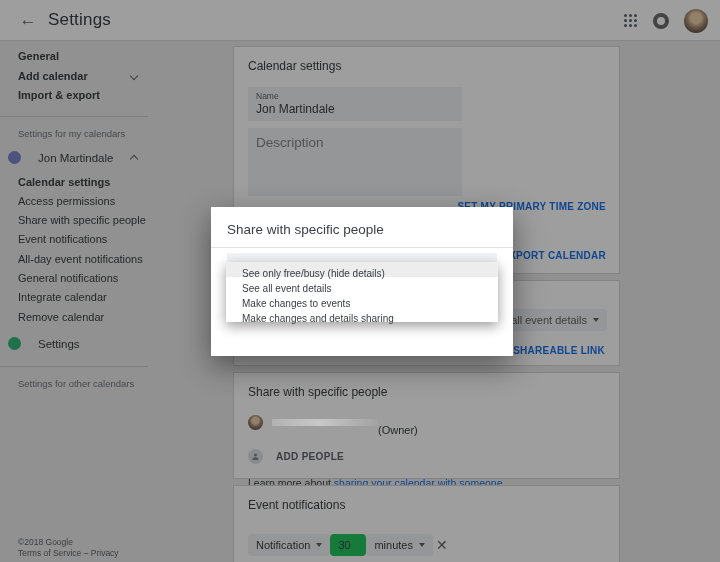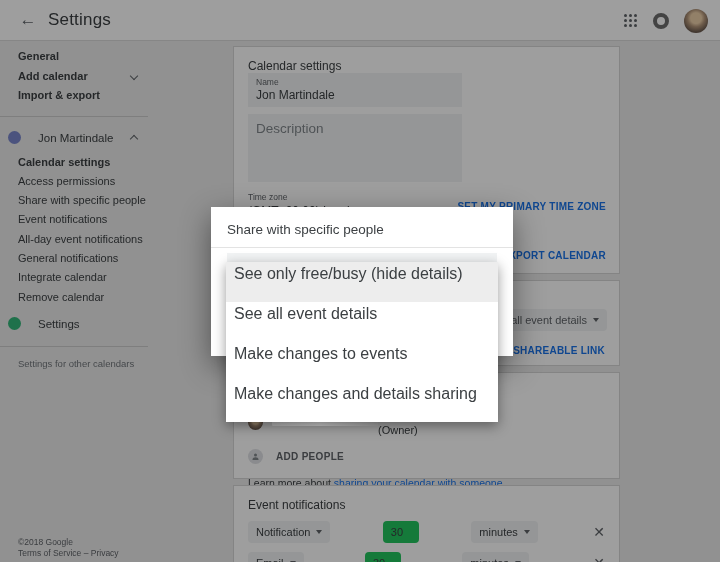--- a/index.html
+++ b/index.html
@@ -40,21 +40,21 @@
 
   .footer { position:absolute; left:18px; bottom:3px; font-size:8.5px; color:#5f6368; line-height:11px; }
   .footer .f-link { cursor:pointer; }
 
   
   .main { position:absolute; left:233px; top:46px; width:387px; }
   .card { position:relative; background:#fff; border:1px solid #d6d6d6; margin-bottom:6px; padding:12px 14px; }
   .card-h { font-size:12px; font-weight:500; color:#3c4043; }
 
   .card-calset { height:228px; }
-  .field { width:214px; background:#f1f3f4; }
+  .field { width:214px; background:#f1f3f4; margin-top:14px; }
   .field-label { font-size:8.5px; color:#5f6368; padding:4px 8px 0 8px; }
   .field input { display:block; width:100%; border:none; outline:none; background:transparent;
                  font-family:"Liberation Sans",sans-serif; font-size:12px; color:#3c4043; padding:1px 8px 5px 8px; }
   .desc-area { display:block; width:214px; height:68px; margin-top:7px; background:#f1f3f4; border:none;
                outline:none; resize:none; font-family:"Liberation Sans",sans-serif; font-size:13.5px;
                color:#3c4043; padding:7px 8px; }
   .desc-area::placeholder { color:#80868b; }
   .tz-block { margin-top:10px; }
   .tz-label { font-size:8.5px; color:#5f6368; }
   .tz-value { font-size:12px; color:#3c4043; margin-top:2px; cursor:pointer; }
@@ -77,36 +77,36 @@
   .redact { position:relative; z-index:55; width:106px; height:7px; margin-left:9px;
             background:linear-gradient(90deg,#b2b2b2,#c8c8c8 45%,#a2a2a2); border-radius:1px; }
   .owner { font-size:11px; color:#3c4043;margin-top:16px; }
   .gray-avatar { width:15px; height:15px; border-radius:50%; background:#dfe1e5; flex:0 0 auto;
                  display:flex; align-items:center; justify-content:center; }
   .add-people { margin-left:13px; font-size:10px; font-weight:700; letter-spacing:.3px; color:#5f6368; cursor:pointer; }
   .learn { margin-top:13px; font-size:10.5px; color:#3c4043; }
   .learn .tlink2 { color:#1a73e8; cursor:pointer; }
 
   .card-notif { height:120px; }
-  .notif-row { display:flex; align-items:center; gap:9px; margin-top:9px;justify-content:space-between; }
+  .notif-row { display:flex; align-items:center; margin-top:22px; }
   .num-field { width:36px; background:#22c55e; border-radius:4px; }
   .num-field input { width:100%; border:none; outline:none; background:transparent; border-radius:4px;
                      font-family:"Liberation Sans",sans-serif; font-size:11px; color:#3c4043; padding:5px 0 5px 8px; }
   .x-btn { margin-left:3px; font-size:14px; color:#5f6368; cursor:pointer; line-height:1; }
 
   
   .overlay { position:absolute; inset:0; background:rgba(0,0,0,0.38); z-index:50; }
   .modal { position:absolute; left:211px; top:207px; width:302px; height:149px; background:#fff;
            z-index:60; box-shadow:0 10px 28px rgba(0,0,0,0.45); }
   .modal-title { padding:15px 16px 0 16px; font-size:13.5px; font-weight:500; color:#3c4043; }
   .modal-div { position:absolute; left:0; right:0; top:40px; border-bottom:1px solid #e3e3e3; }
   .email-strip { position:absolute; left:16px; top:46px; width:270px; height:11px; background:#f1f3f4; }
   .dropdown { position:absolute; left:226px; top:262px; width:272px; z-index:70; background:#fff;
               box-shadow:0 4px 12px rgba(0,0,0,0.4); }
-  .dd-item { height:40px; line-height:24.5px; padding-left:8px; font-size:16px; color:#3c4043; cursor:pointer; }
+  .dd-item { height:15px; line-height:24.5px; padding-left:16px; font-size:10px; color:#3c4043; cursor:pointer; }
   .dd-item.hl { background:#ededed; }
 </style>
 </head>
 <body>
 
 <div class="page">
 
   <header class="topbar">
     <span class="back">←</span>
     <h1 class="app-title">Settings</h1>
@@ -130,20 +130,21 @@
   <nav class="sidebar">
     <div class="nav-list">
       <div class="nav-item">General</div>
       <div class="nav-item">
         <span>Add calendar</span>
         <span class="chev down"></span>
       </div>
       <div class="nav-item">Import &amp; export</div>
     </div>
     <hr class="side-div">
+    <div class="section-h">Settings for my calendars</div>
 
     <div class="cal-row">
       <span class="cal-dot" style="background:#7986CB"></span>
       <span class="cal-label">Jon Martindale</span>
       <span class="chev up"></span>
     </div>
     <div class="sub-list">
       <div class="sub-item selected">Calendar settings</div>
       <div class="sub-item">Access permissions</div>
       <div class="sub-item">Share with specific people</div>

